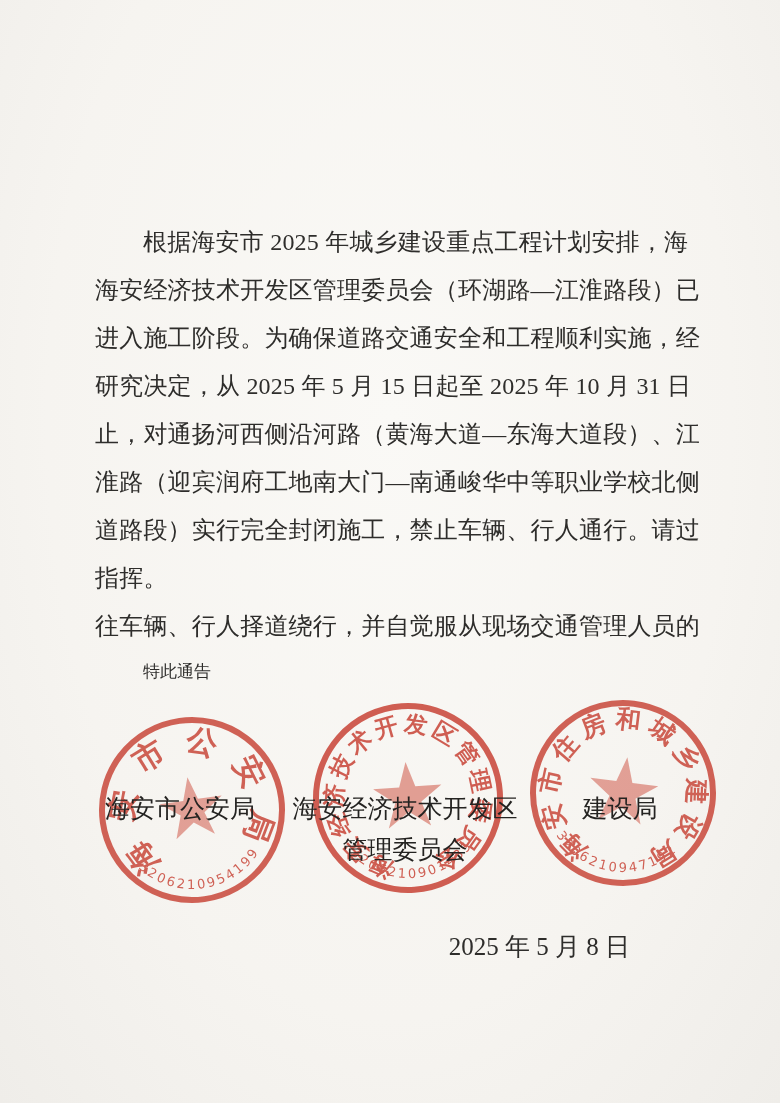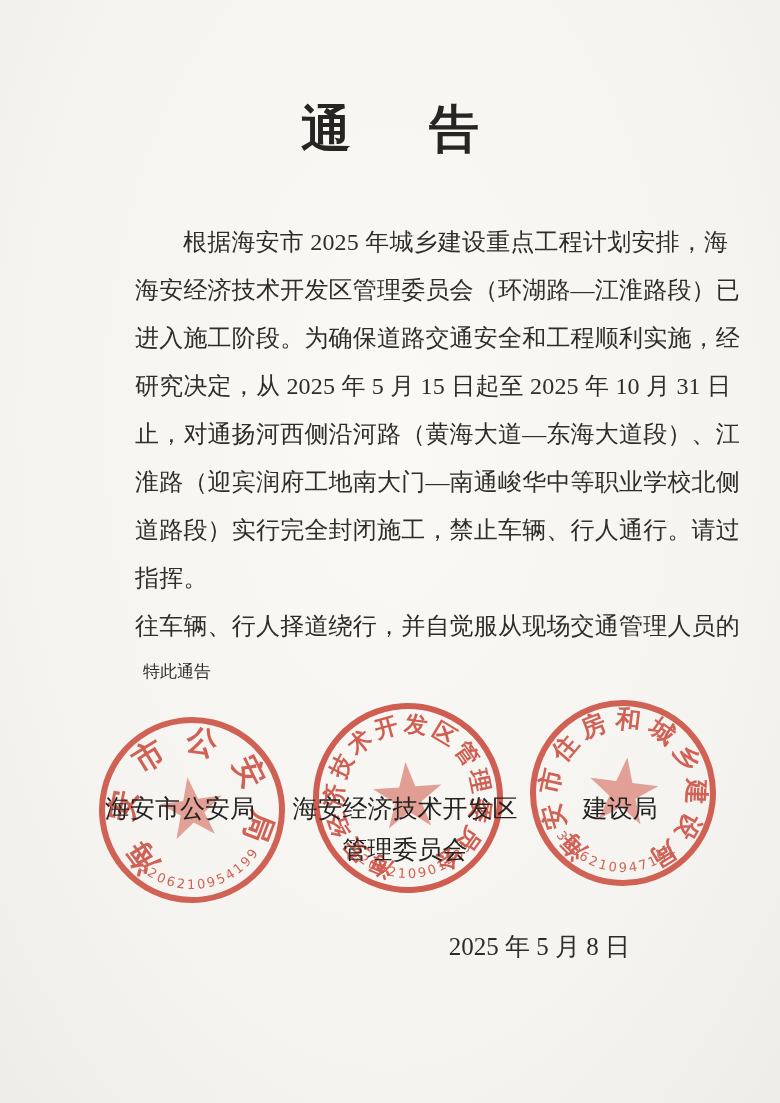--- a/index.html
+++ b/index.html
@@ -16,21 +16,21 @@
   .title{
     position:absolute;top:96px;left:0;width:780px;
     text-align:center;font-size:50px;font-weight:bold;
     letter-spacing:14px;padding-left:14px;box-sizing:border-box;
     color:#262524;
   }
   .body-text{
     position:absolute;top:218px;left:95px;width:606px;
     font-size:24px;line-height:48px;color:#2e2d2b;
   }
-  .body-line{white-space:nowrap;letter-spacing:0.2px;margin-left:40px;}
+  .body-line{white-space:nowrap;letter-spacing:0.2px;}
   .body-line.indent{text-indent:48px;}
   .closing{
     position:absolute;top:650px;left:95px;width:606px;
     font-size:17px;line-height:44px;text-indent:48px;color:#2e2d2b;
   }
   .signatures{position:absolute;top:788px;left:0;width:780px;height:90px;}
   .sig-col{position:absolute;text-align:center;font-size:25px;line-height:41px;color:#242321;}
   .sig-col.c1{left:60px;width:240px;}
   .sig-col.c2{left:285px;width:240px;}
   .sig-col.c3{left:500px;width:240px;}
@@ -47,21 +47,20 @@
   .date-line{
     position:absolute;top:918px;right:150px;
     font-size:25px;color:#2e2d2b;white-space:nowrap;margin-top:12px;
   }
 </style>
 </head>
 <body>
 
 <div class="page">
 
-  <div class="title">通　告</div>
 
   <div class="body-text">
     <div class="body-line indent">根据海安市 2025 年城乡建设重点工程计划安排，海</div>
     <div class="body-line">海安经济技术开发区管理委员会（环湖路—江淮路段）已</div>
     <div class="body-line">进入施工阶段。为确保道路交通安全和工程顺利实施，经</div>
     <div class="body-line">研究决定，从 2025 年 5 月 15 日起至 2025 年 10 月 31 日</div>
     <div class="body-line">止，对通扬河西侧沿河路（黄海大道—东海大道段）、江</div>
     <div class="body-line">淮路（迎宾润府工地南大门—南通峻华中等职业学校北侧</div>
     <div class="body-line">道路段）实行完全封闭施工，禁止车辆、行人通行。请过</div>
     <div class="body-line">指挥。</div>

